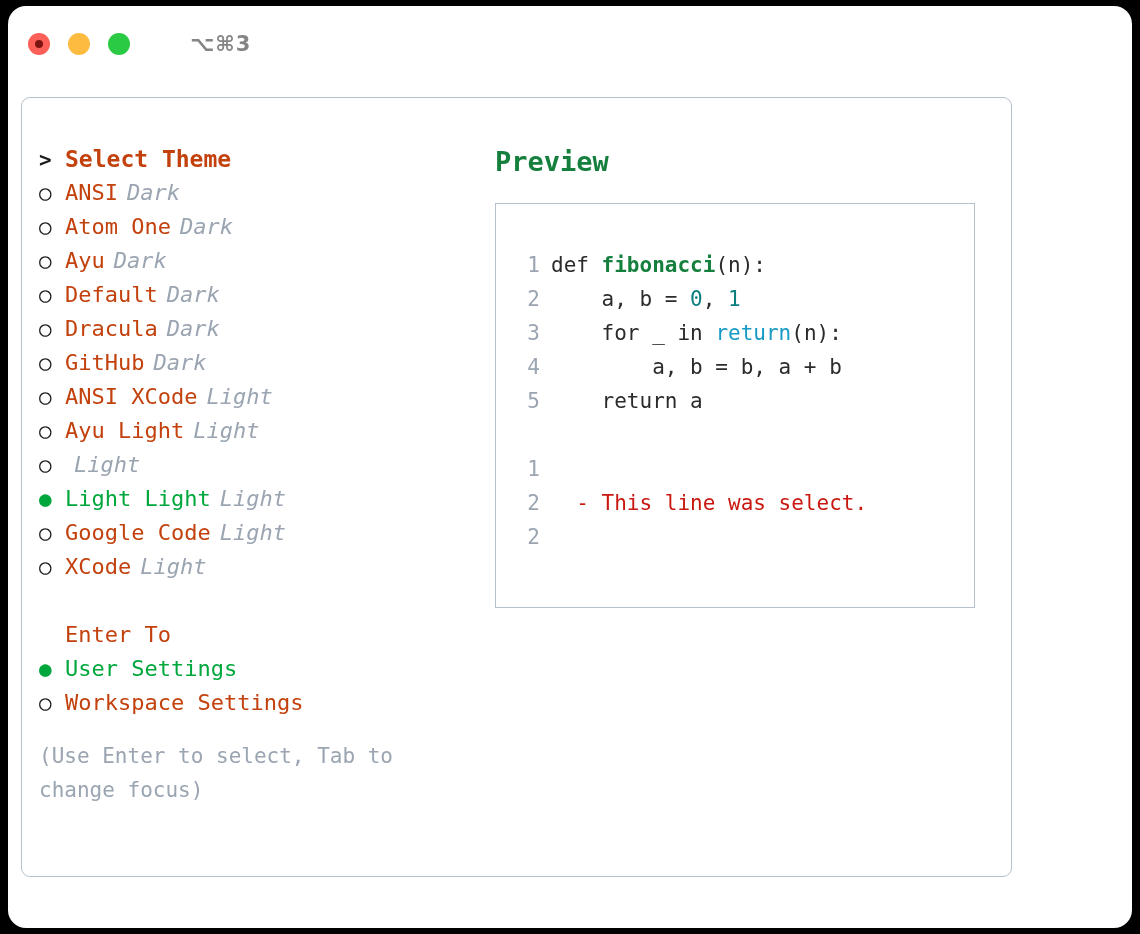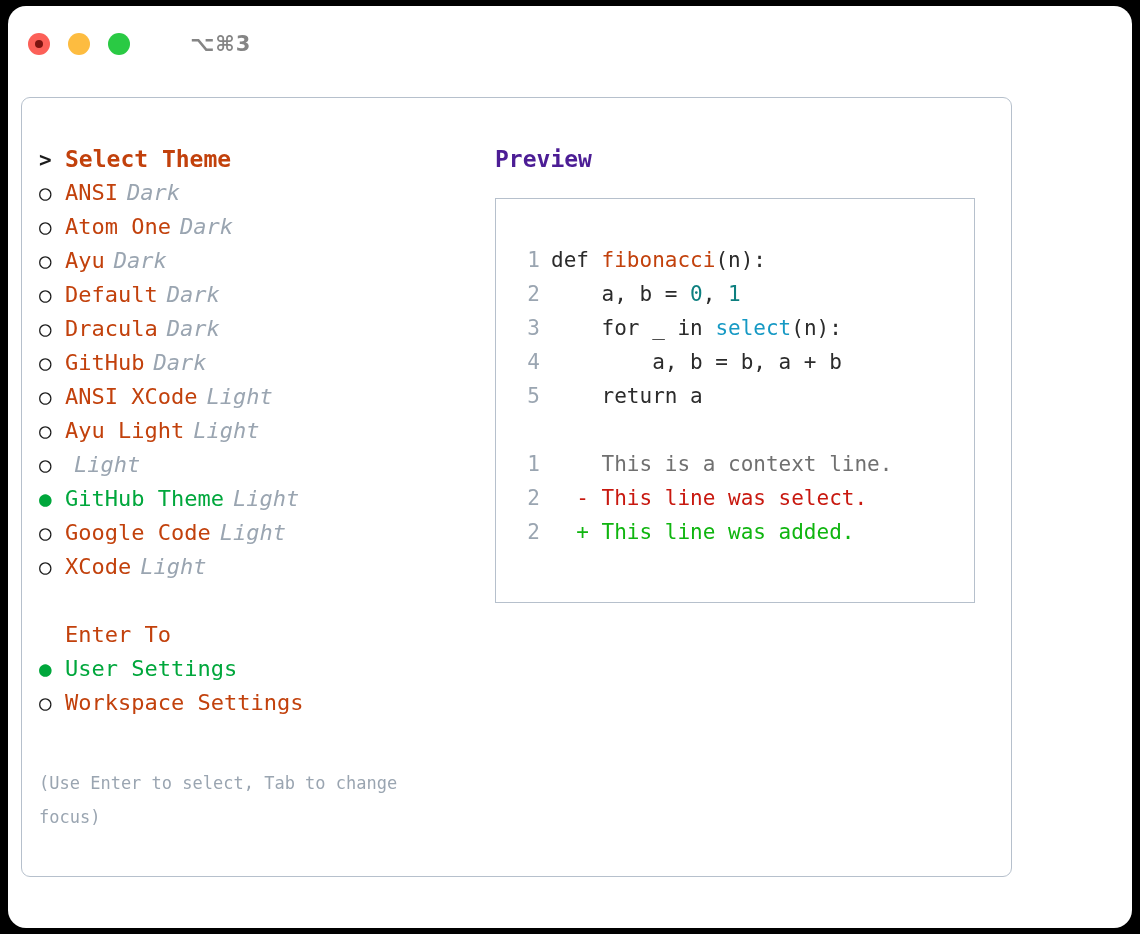--- a/index.html
+++ b/index.html
@@ -124,38 +124,38 @@
   }
   .header-row {
     font-weight: bold;
     font-size: 23px;
   }
   .header-row .marker { font-weight: bold; }
 
   .section-gap { height: 34px; }
 
   .hint {
-    margin-top: 42px;
+    margin-top: 15px;
     color: #9aa5b1;
-    font-size: 17px;
+    font-size: 21px;
     line-height: 34px;
     width: 400px;
   }
 
   
   .right-col {
     position: absolute;
     left: 473px;
     top: 48px;
     width: 490px;
   }
   .preview-title {
-    font-size: 23px;
+    font-size: 27px;
     font-weight: bold;
-    color: #4c1d95;
+    color: #15803d;
     margin-bottom: 26px;
   }
   .preview-box {
     border: 1.5px solid #b6c0cc;
     box-sizing: border-box;
     width: 480px;
     height: 405px;
     padding: 44px 0 0 18px;
     background: #ffffff;
   }
@@ -167,21 +167,21 @@
   }
   .lineno {
     width: 26px;
     flex: 0 0 26px;
     text-align: right;
     color: #9aa5b1;
     margin-right: 11px;
   }
   .code-text { color: #2b2b2b; }
 
-  .tok-fn     { color: #c2410c; }
+  .tok-fn     { color: #15803d; font-weight: bold; }
   .tok-num    { color: #0d7f7f; }
   .tok-call   { color: #1699c4; }
   .tok-plain  { color: #2b2b2b; }
 
   .diff-gap { height: 34px; }
   .diff-context { color: #707070; }
   .diff-del     { color: #c8180f; }
   .diff-add     { color: #0fb50f; }
 </style>
 </head>
@@ -211,21 +211,21 @@
         <div id="theme-items">
             <div class="row"><span class="marker">○</span><span class="label">ANSI</span><span class="tag">Dark</span></div>
             <div class="row"><span class="marker">○</span><span class="label">Atom One</span><span class="tag">Dark</span></div>
             <div class="row"><span class="marker">○</span><span class="label">Ayu</span><span class="tag">Dark</span></div>
             <div class="row"><span class="marker">○</span><span class="label">Default</span><span class="tag">Dark</span></div>
             <div class="row"><span class="marker">○</span><span class="label">Dracula</span><span class="tag">Dark</span></div>
             <div class="row"><span class="marker">○</span><span class="label">GitHub</span><span class="tag">Dark</span></div>
             <div class="row"><span class="marker">○</span><span class="label">ANSI XCode</span><span class="tag">Light</span></div>
             <div class="row"><span class="marker">○</span><span class="label">Ayu Light</span><span class="tag">Light</span></div>
             <div class="row"><span class="marker">○</span><span class="tag">Light</span></div>
-            <div class="row"><span class="marker sel">●</span><span class="label sel">GitHub Theme</span><span class="tag">Light</span></div>
+            <div class="row"><span class="marker sel">●</span><span class="label sel">Light Light</span><span class="tag">Light</span></div>
             <div class="row"><span class="marker">○</span><span class="label">Google Code</span><span class="tag">Light</span></div>
             <div class="row"><span class="marker">○</span><span class="label">XCode</span><span class="tag">Light</span></div>
           </div>
 
         <div class="section-gap"></div>
 
         <div class="row">
           <span class="marker"> </span>
           <span class="label">Enter To</span>
         </div>
@@ -237,28 +237,28 @@
 
         <div class="hint">(Use Enter to select, Tab to change focus)</div>
       </div>
 
       <div class="right-col">
         <div class="preview-title">Preview</div>
         <div class="preview-box">
           <div id="code-block">
               <div class="code-line"><span class="lineno">1</span><span class="code-text"><span class="tok-plain">def </span><span class="tok-fn">fibonacci</span><span class="tok-plain">(n):</span></span></div>
               <div class="code-line"><span class="lineno">2</span><span class="code-text"><span class="tok-plain">    a, b = </span><span class="tok-num">0</span><span class="tok-plain">, </span><span class="tok-num">1</span></span></div>
-              <div class="code-line"><span class="lineno">3</span><span class="code-text"><span class="tok-plain">    for _ in </span><span class="tok-call">select</span><span class="tok-plain">(n):</span></span></div>
+              <div class="code-line"><span class="lineno">3</span><span class="code-text"><span class="tok-plain">    for _ in </span><span class="tok-call">return</span><span class="tok-plain">(n):</span></span></div>
               <div class="code-line"><span class="lineno">4</span><span class="code-text"><span class="tok-plain">        a, b = b, a + b</span></span></div>
               <div class="code-line"><span class="lineno">5</span><span class="code-text"><span class="tok-plain">    return a</span></span></div>
             </div>
           <div class="diff-gap"></div>
           <div id="diff-block">
-              <div class="code-line"><span class="lineno">1</span><span class="diff-context">    This is a context line.</span></div>
+              <div class="code-line"><span class="lineno">1</span></div>
               <div class="code-line"><span class="lineno">2</span><span class="diff-del">  - This line was select.</span></div>
-              <div class="code-line"><span class="lineno">2</span><span class="diff-add">  + This line was added.</span></div>
+              <div class="code-line"><span class="lineno">2</span></div>
             </div>
         </div>
       </div>
 
     </div>
   </div>
 </div>
 
 </body></html>

